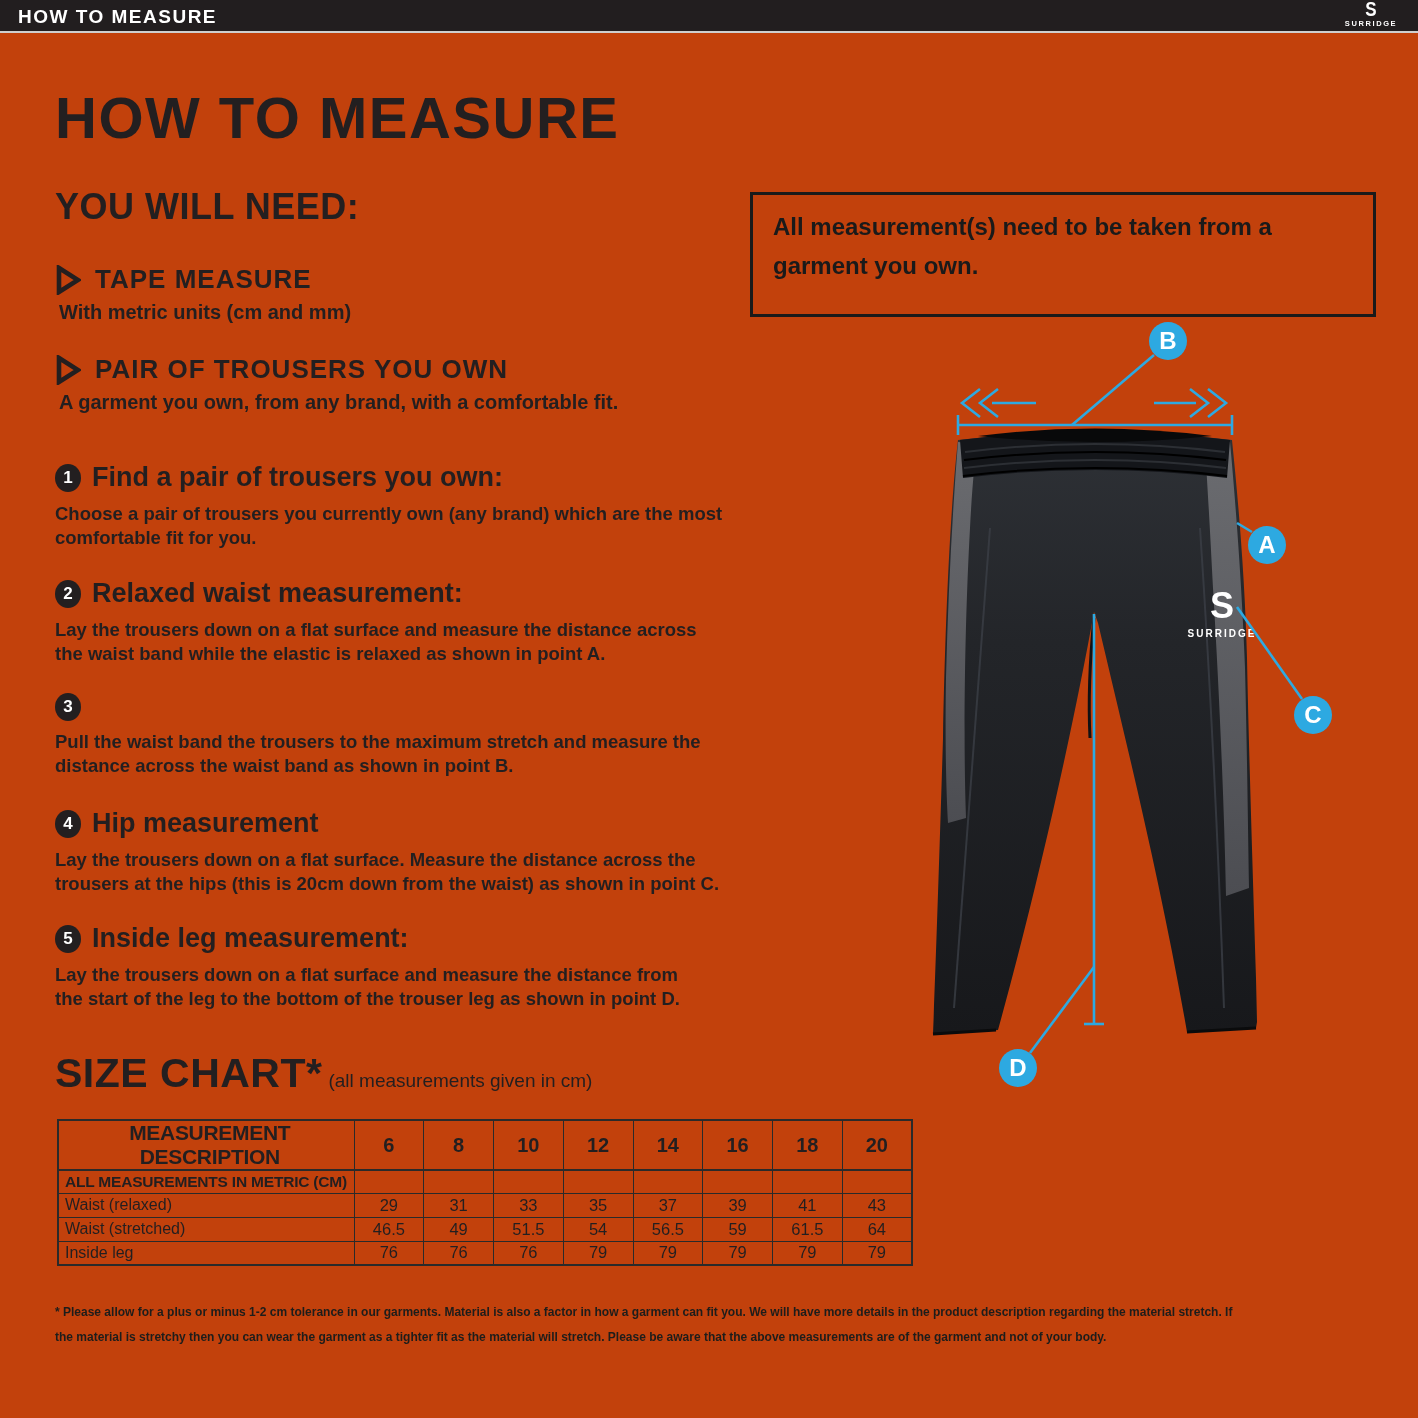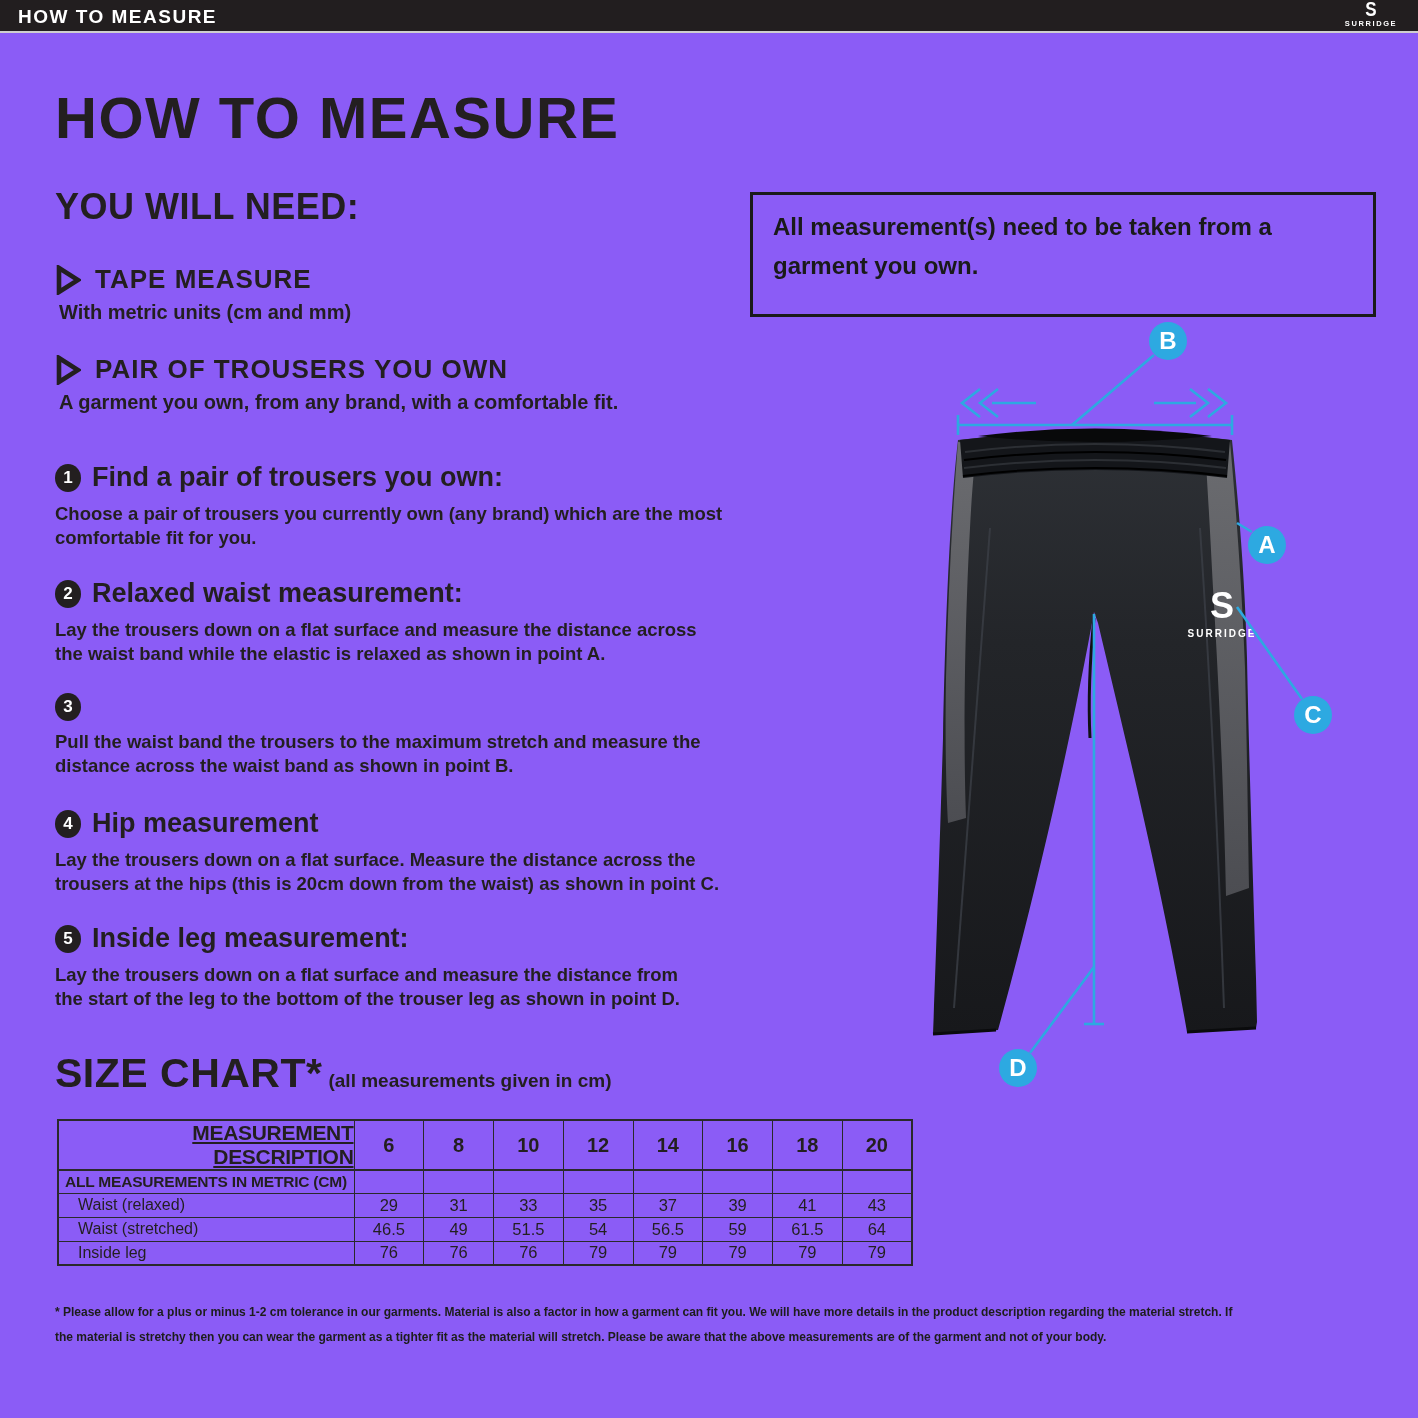--- a/index.html
+++ b/index.html
@@ -1,18 +1,18 @@
 <!DOCTYPE html>
 <html><head>
 <meta charset="utf-8">
 <style>
   * { margin:0; padding:0; box-sizing:border-box; }
   html,body { background:#fff; }
   body { font-family:"Liberation Sans", sans-serif; color:#231f20; }
-  #page { position:relative; width:1418px; height:1418px; background:#8b5cf6; overflow:hidden; }
+  #page { position:relative; width:1418px; height:1418px; background:#c2410c; overflow:hidden; }
 
   
   .topbar { position:absolute; left:0; top:0; width:1418px; height:33px; background:#221e1f; border-bottom:2px solid #cfcfcf; }
   .topbar-title { position:absolute; left:18px; top:0; line-height:33px; color:#fff; font-size:19px; font-weight:bold; letter-spacing:1.5px; }
   .topbar-logo { position:absolute; right:8px; top:1px; width:78px; text-align:center; color:#fff; }
   .topbar-logo .smark { display:block; font-size:17px; font-weight:bold; line-height:18px; transform:scaleY(1.15); }
   .topbar-logo .brand { display:block; font-size:7.5px; font-weight:bold; letter-spacing:1.6px; line-height:9px; }
 
   .h1 { position:absolute; left:55px; top:84px; font-size:58px; font-weight:900; letter-spacing:1.5px; color:#231f20; }
   .h2 { position:absolute; left:55px; top:186px; font-size:36px; font-weight:900; letter-spacing:0.5px;text-align:center; }
@@ -26,32 +26,32 @@
   .step-head { display:flex; align-items:center; gap:11px; }
   .step-num { width:26px; height:28px; border-radius:50%; background:#231f20; color:#fff; font-size:17px; font-weight:bold; text-align:center; line-height:28px; flex:0 0 auto; }
   .step-title { font-size:27px; font-weight:900;text-align:right; }
   .step-body { margin-top:9px; font-size:18.5px; font-weight:bold; line-height:23.5px; white-space:pre-line; }
 
   .note-box { position:absolute; left:750px; top:192px; width:626px; height:125px; border:3px solid #1a1a1a; padding:12px 20px; }
   .note-box .txt { font-size:24px; font-weight:900; line-height:39px; white-space:pre-line; color:#1a1a1a; }
 
   .size-chart-head { position:absolute; left:55px; top:1050px; }
   .size-chart-head .big { font-size:41px; font-weight:900; letter-spacing:0.5px; }
-  .size-chart-head .small { font-size:19px; font-weight:bold; margin-left:6px; }
+  .size-chart-head .small { font-size:19px; font-weight:normal; margin-left:6px; }
 
   table.size { position:absolute; left:57px; top:1119px; width:854px; border-collapse:collapse; table-layout:fixed; }
   table.size td, table.size th { border:1.6px solid #2a2a2a; overflow:hidden; }
   table.size { border:2.5px solid #2a2a2a; }
   tr.hdr { height:36px; }
   tr.hdr th { font-size:20px; font-weight:bold; border-bottom-width:2.4px; }
-  tr.hdr th.lbl { text-align:right; padding-left:7px; font-size:21px; letter-spacing:-0.3px;text-decoration:underline; }
+  tr.hdr th.lbl { text-align:center; padding-left:7px; font-size:21px; letter-spacing:-0.3px; }
   tr.sub { height:23px; }
   tr.sub td.lbl { font-size:15.5px; font-weight:bold; padding-left:6px; letter-spacing:-0.2px; }
   tr.data { height:24px; }
-  tr.data td.lbl { font-size:16px; font-weight:normal; padding-left:19px;margin-left:36px; }
+  tr.data td.lbl { font-size:16px; font-weight:normal; padding-left:6px;margin-left:36px; }
   tr.data td.val, tr.hdr th.val { text-align:center; }
   tr.data td.val { font-size:16.5px; }
 
   .footnote { position:absolute; left:55px; top:1300px; width:1195px; font-size:12px; font-weight:bold; line-height:24.5px; color:#1d1d1b; }
 
   .diagram { position:absolute; left:890px; top:318px; width:500px; height:772px; }
 </style>
 </head>
 <body>
 

